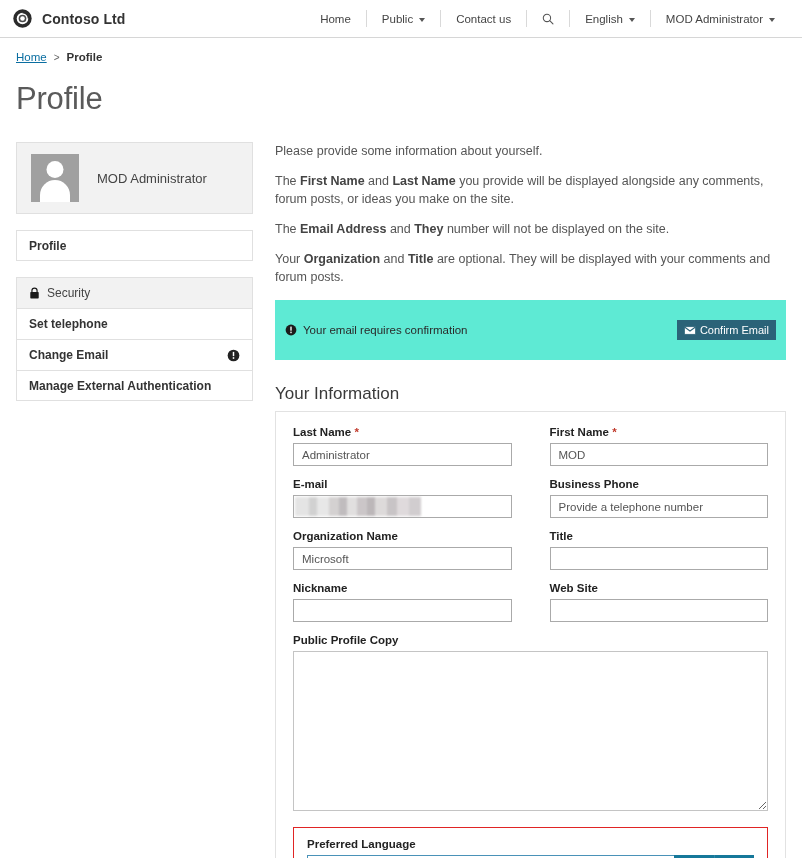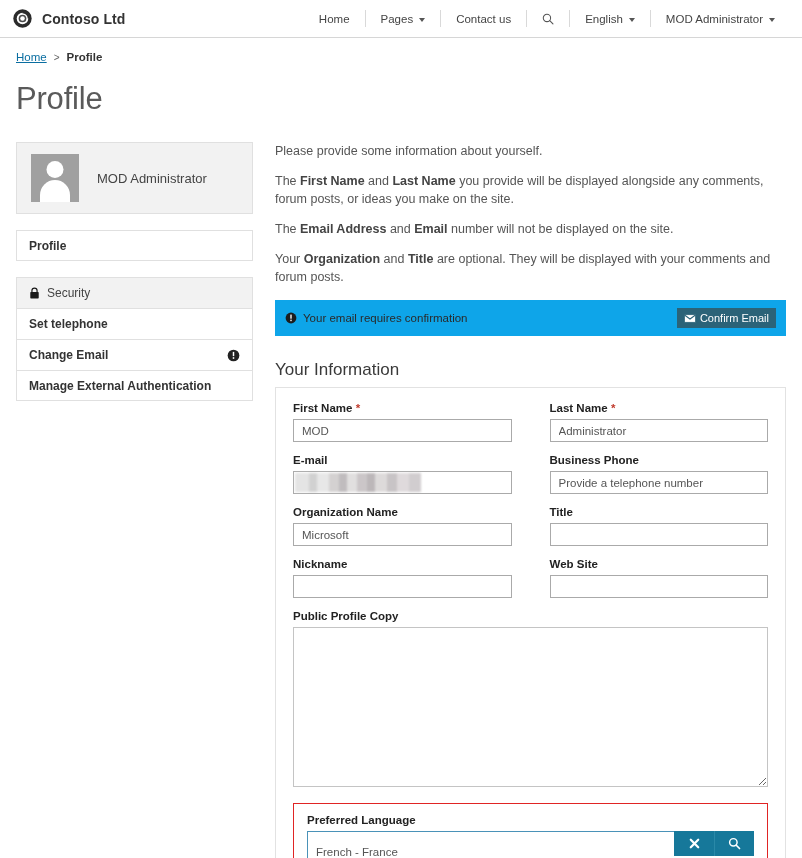--- a/index.html
+++ b/index.html
@@ -178,22 +178,22 @@
   .main { flex: 1; min-width: 0; }
   .intro p {
     margin: 0 0 12px 0;
     font-size: 12.5px;
     line-height: 18px;
     color: #555555;
   }
   .intro p strong { color: #444; font-weight: bold; }
 
   .alert {
-    background: #0ea5e9;
-    padding: 8px 10px;
+    background: #5eead4;
+    padding: 20px 10px;
     display: flex;
     align-items: center;
     margin: 14px 0 0 0;
     min-height: 36px;
     gap: 40px;
   }
   .alert-text {
     font-size: 11.5px;
     color: #2a2a2a;
     display: flex;
@@ -334,21 +334,21 @@
     </span>
     <span class="brand-text">Contoso Ltd</span>
   </a>
 
   <div class="nav-right">
     <a class="nav-item" href="#">
       <span>Home</span>
     </a>
     <span class="nav-divider"></span>
     <a class="nav-item" href="#">
-      <span>Pages</span>
+      <span>Public</span>
       <span class="caret"></span>
     </a>
     <span class="nav-divider"></span>
     <a class="nav-item" href="#">
       <span>Contact us</span>
     </a>
     <span class="nav-divider"></span>
     <a class="nav-item" href="#">
       <span>
         <svg class="search-glyph" viewBox="0 0 16 16" aria-hidden="true">
@@ -419,21 +419,21 @@
         <span>Manage External Authentication</span>
       </div>
     </div>
   </aside>
 
   <section class="main">
 
     <div class="intro">
       <p>Please provide some information about yourself.</p>
       <p><span>The </span><strong>First Name</strong><span> and </span><strong>Last Name</strong><span> you provide will be displayed alongside any comments, forum posts, or ideas you make on the site.</span></p>
-      <p><span>The </span><strong>Email Address</strong><span> and </span><strong>Email</strong><span> number will not be displayed on the site.</span></p>
+      <p><span>The </span><strong>Email Address</strong><span> and </span><strong>They</strong><span> number will not be displayed on the site.</span></p>
       <p><span>Your </span><strong>Organization</strong><span> and </span><strong>Title</strong><span> are optional. They will be displayed with your comments and forum posts.</span></p>
     </div>
 
     <div class="alert">
       <div class="alert-text">
         <span>
           <svg class="alert-icon" viewBox="0 0 14 14" aria-hidden="true">
             <circle cx="7" cy="7" r="6.3" fill="#1c1c1c"></circle>
             <rect x="6.2" y="3" width="1.6" height="4.8" fill="#ffffff"></rect>
             <rect x="6.2" y="8.9" width="1.6" height="1.8" fill="#ffffff"></rect>
@@ -451,26 +451,26 @@
         <span>Confirm Email</span>
       </button>
     </div>
 
     <h2 class="section-title">Your Information</h2>
 
     <div class="form-panel">
 
       <div class="row">
         <div class="col">
+          <label class="fld"><span>Last Name</span> <span class="req">*</span></label>
+          <input class="txt" type="text" value="Administrator" style="">
+        </div>
+        <div class="col">
           <label class="fld"><span>First Name</span> <span class="req">*</span></label>
           <input class="txt" type="text" value="MOD" style="">
-        </div>
-        <div class="col">
-          <label class="fld"><span>Last Name</span> <span class="req">*</span></label>
-          <input class="txt" type="text" value="Administrator" style="">
         </div>
       </div>
 
       <div class="row">
         <div class="col">
           <label class="fld">E-mail</label>
           <div class="redacted-wrap">
             <input class="txt" type="text" value="" style="">
             <div class="blur"></div>
           </div>

